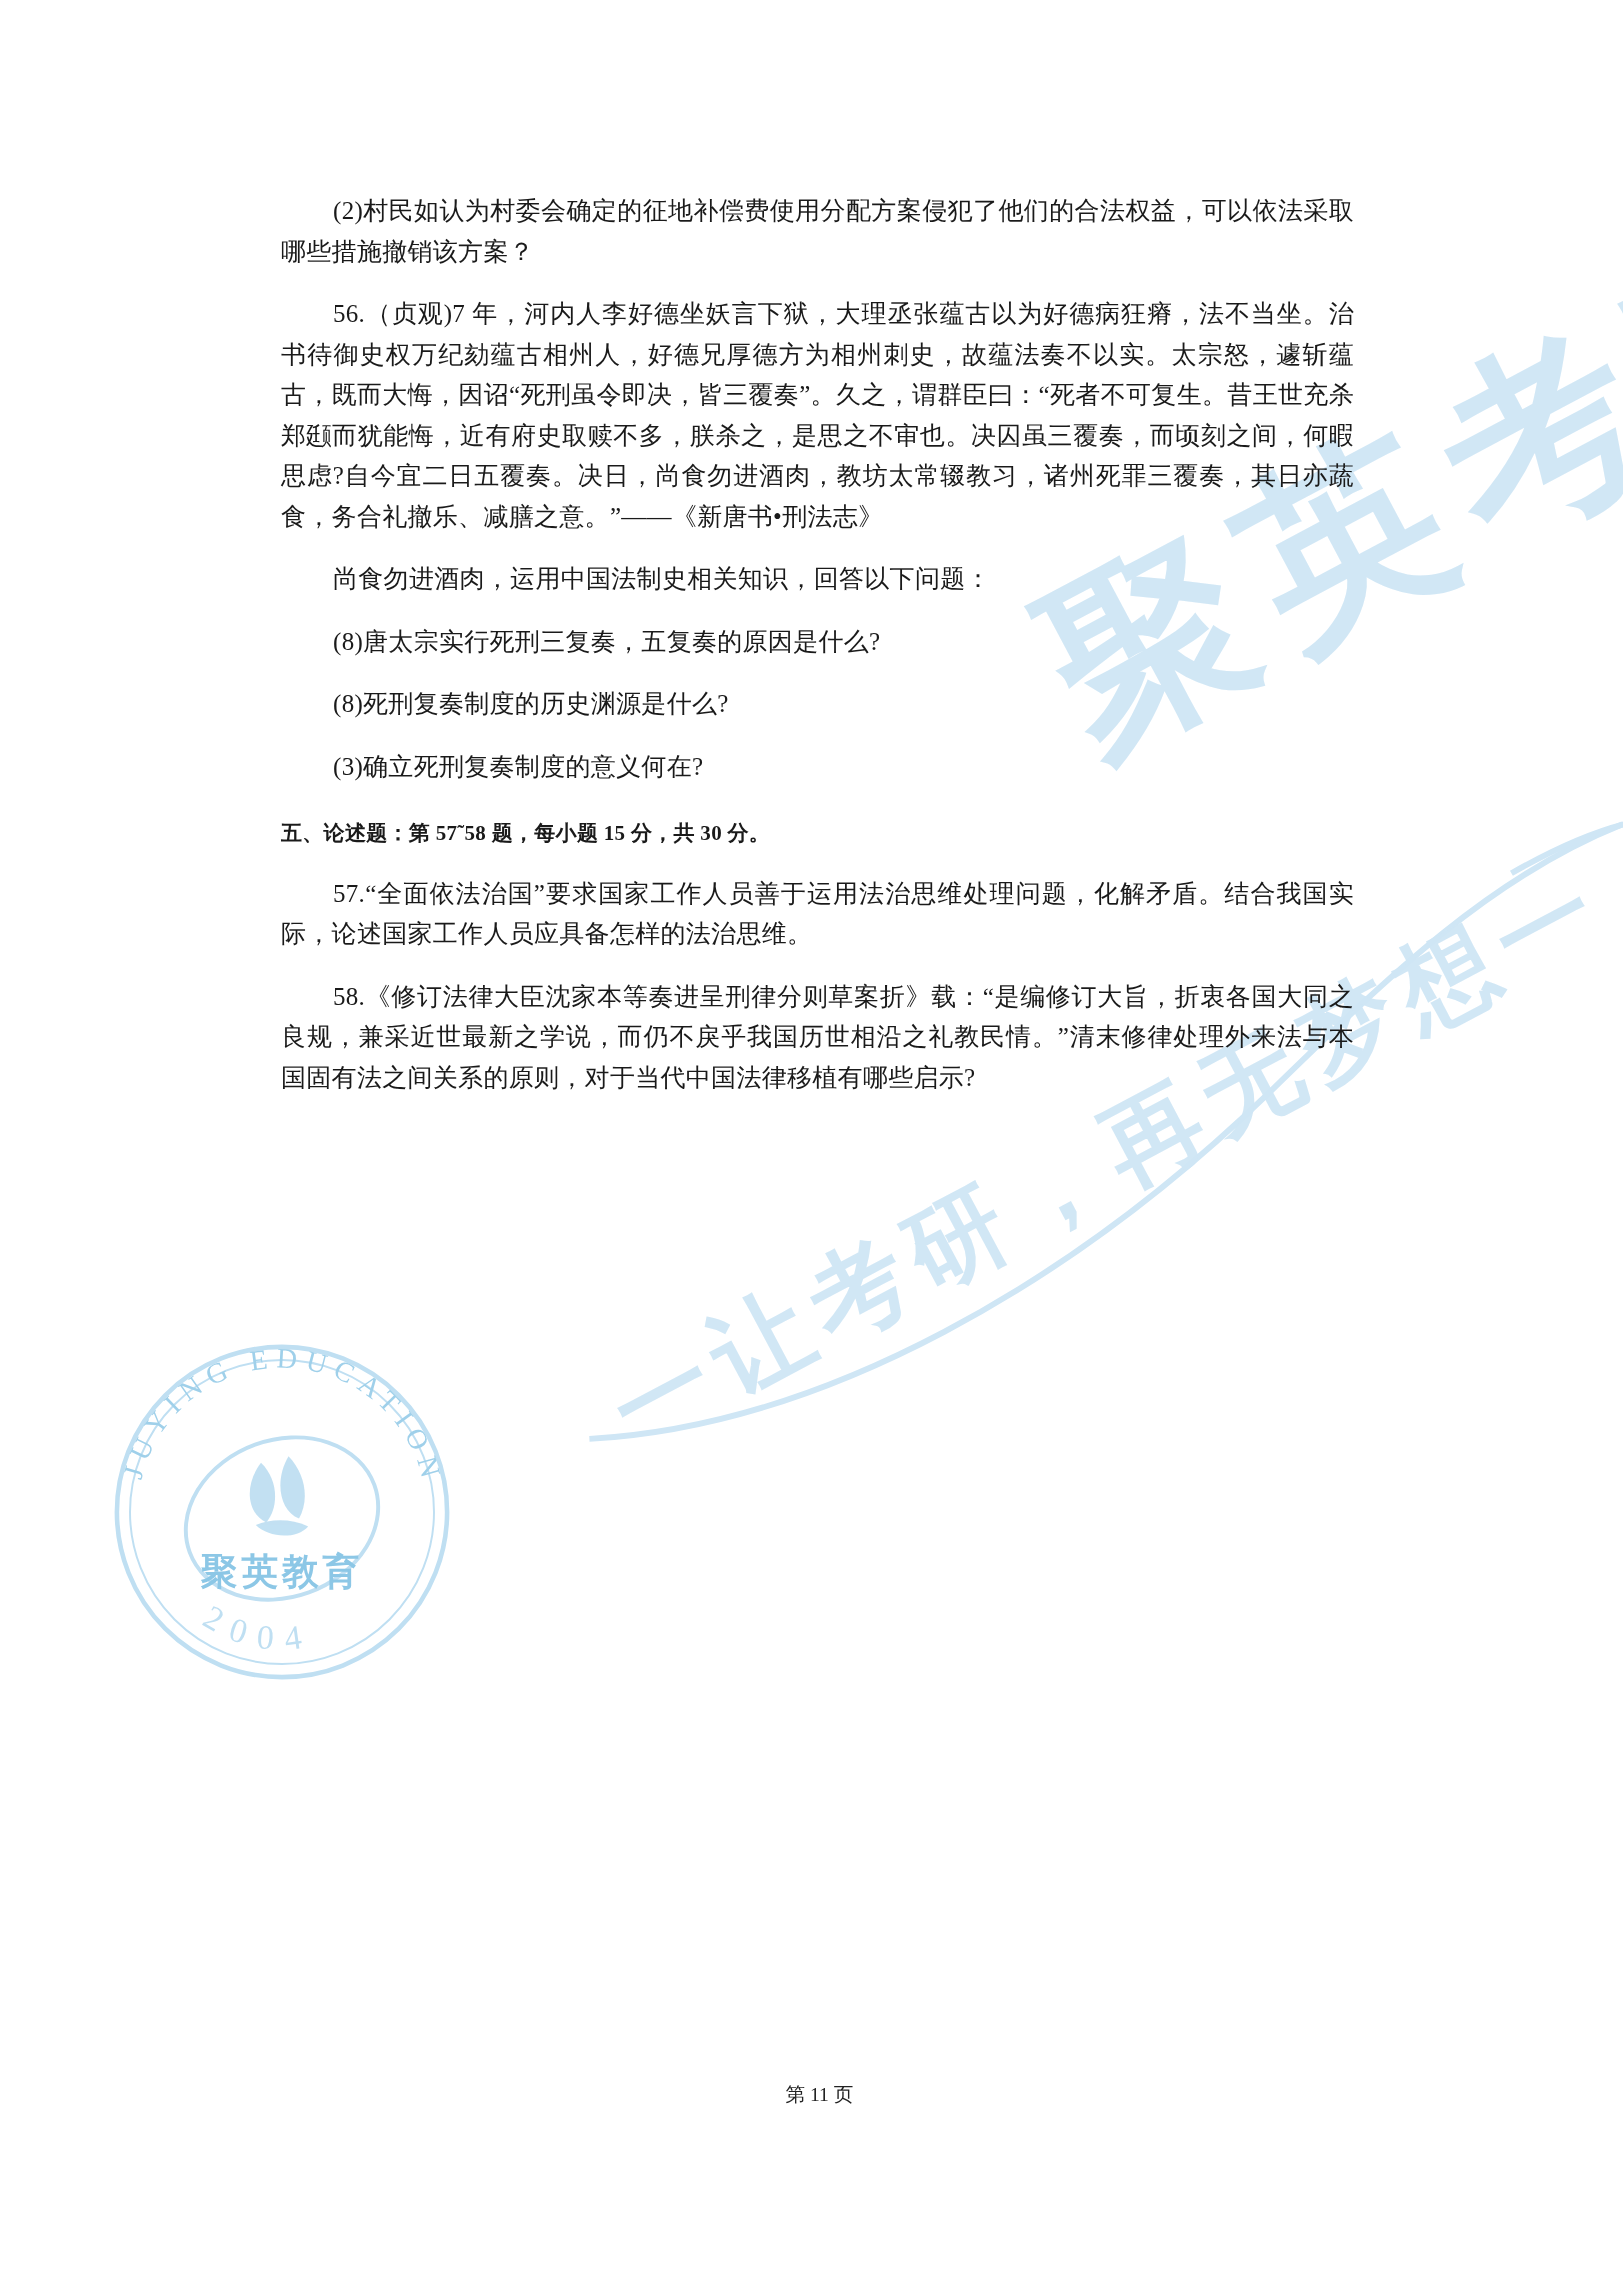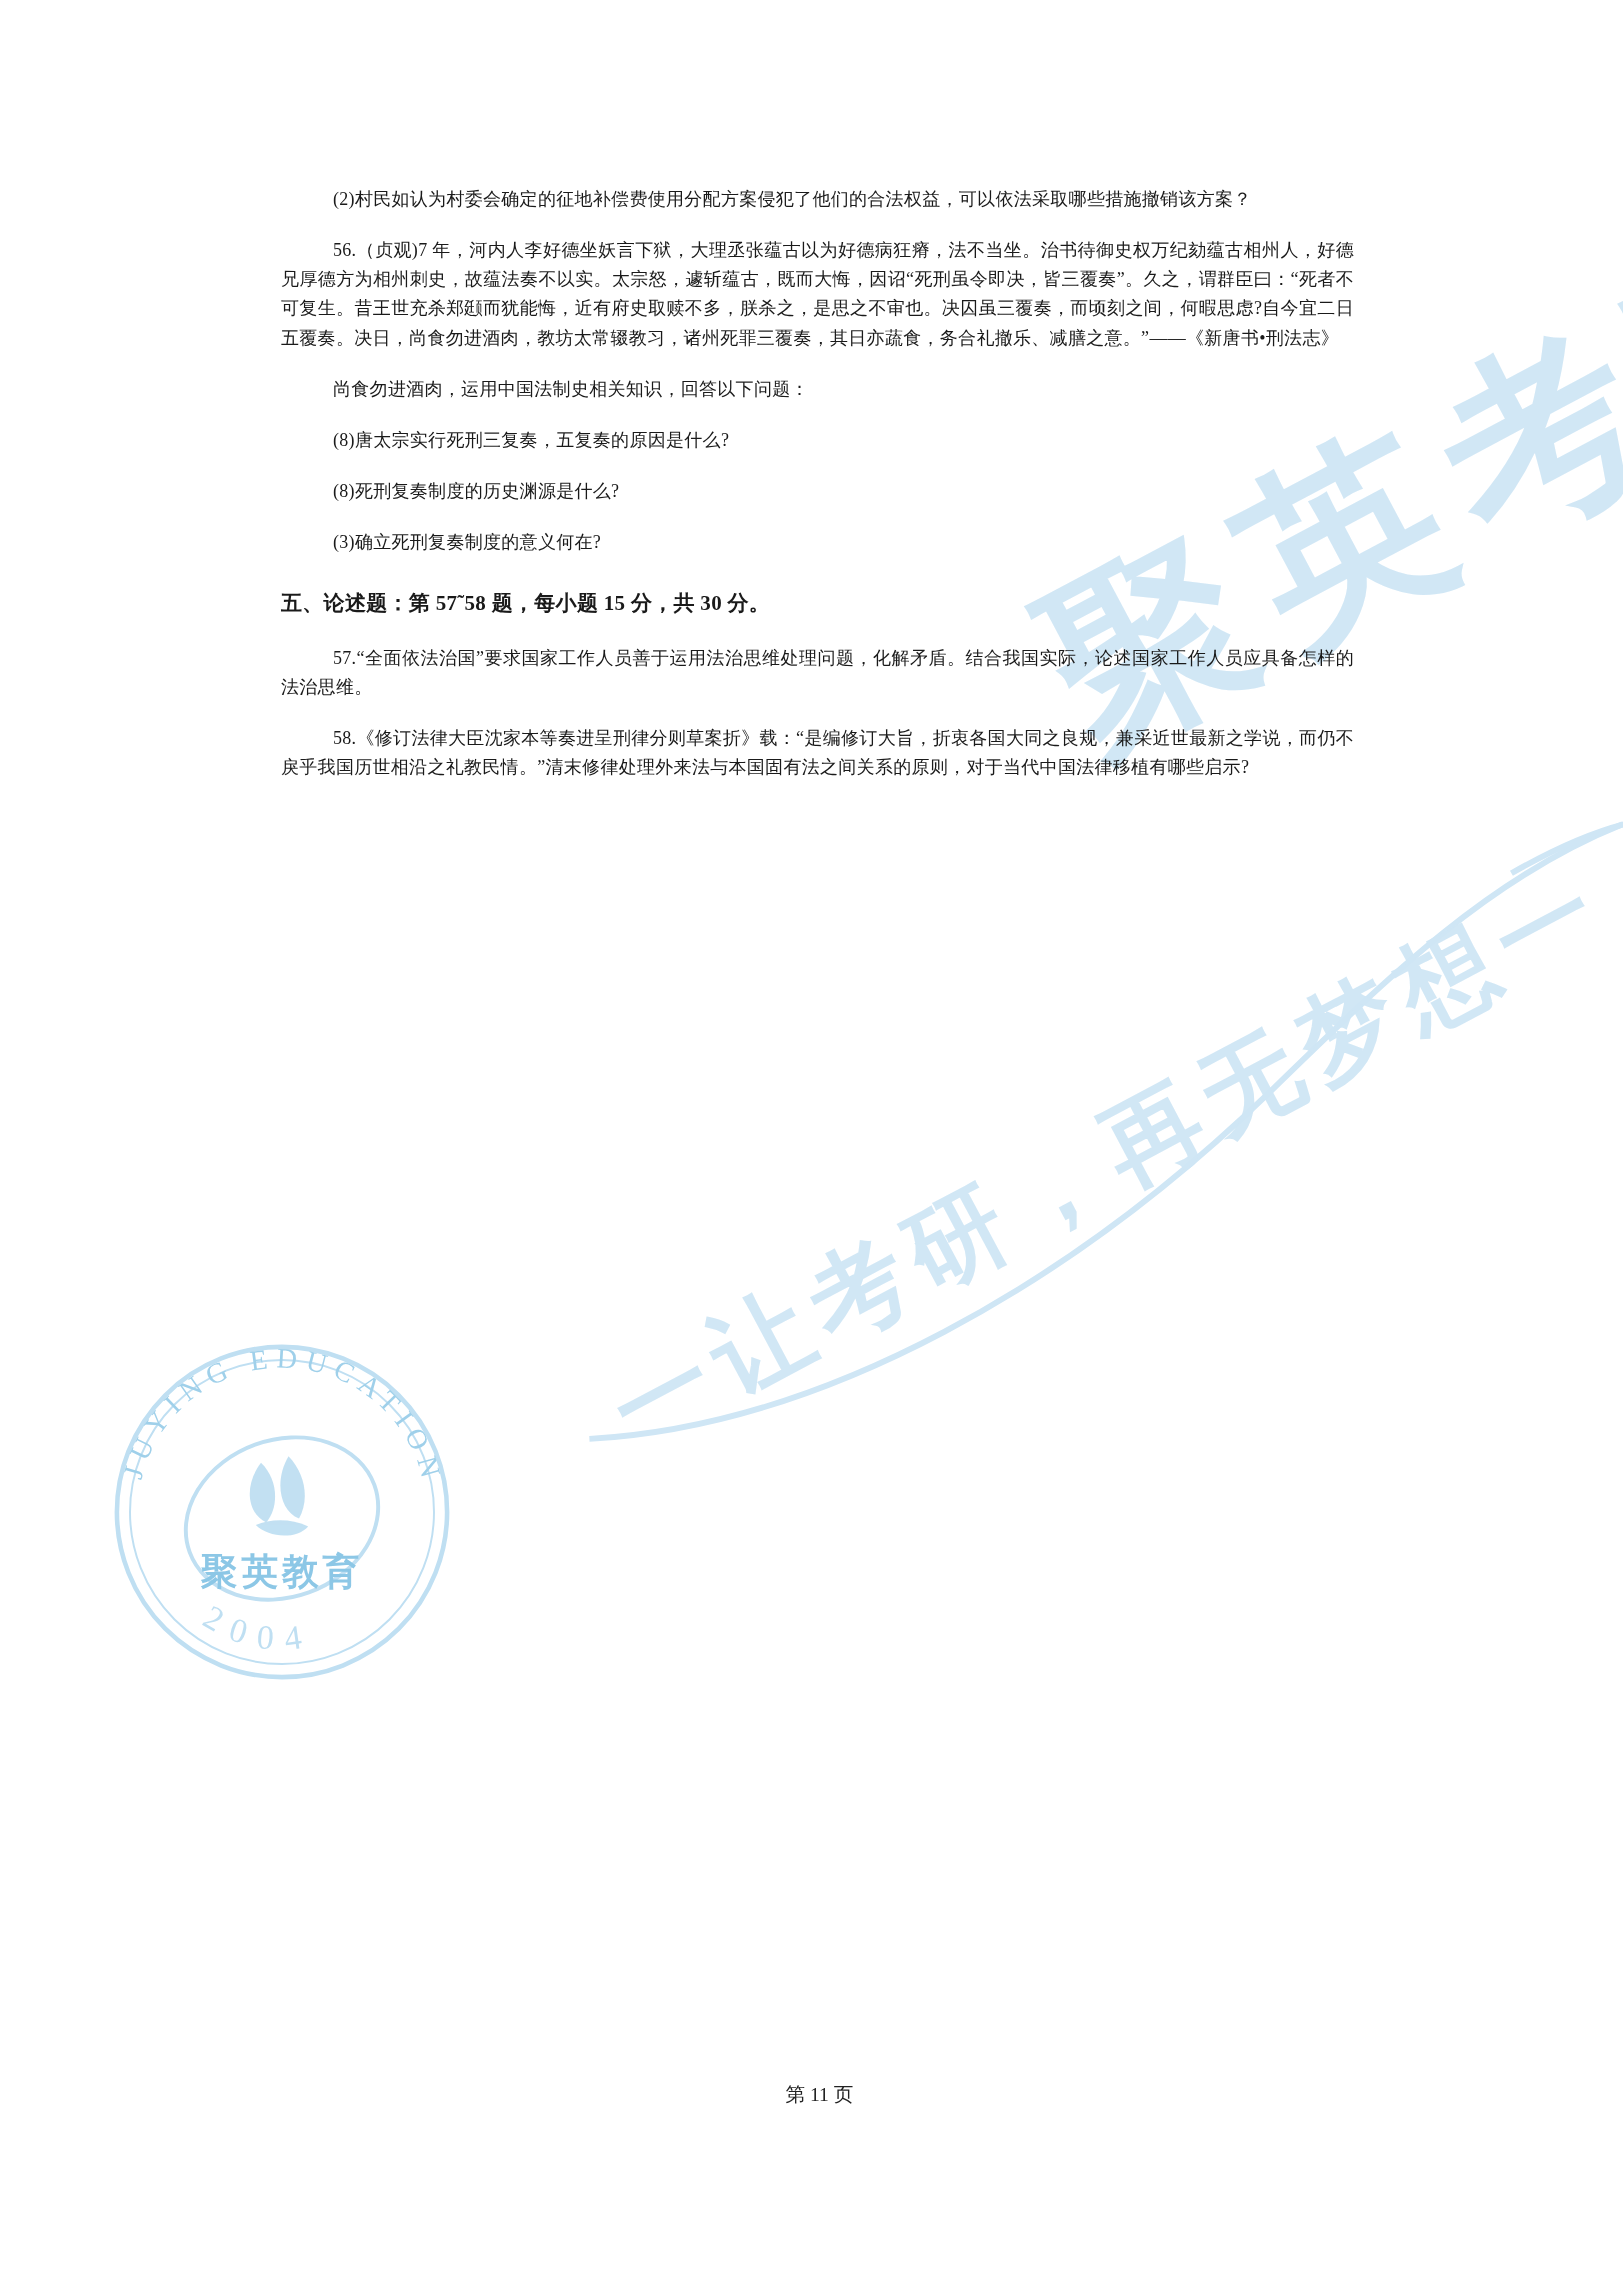--- a/index.html
+++ b/index.html
@@ -64,22 +64,22 @@
   }
   
   .content {
     position: absolute;
     left: 281px;
     top: 177px;
     width: 1073px;
     z-index: 3;
   }
   p {
-    margin: 8px 0 22px 0;
-    font-size: 18px;
+    margin: 14px 0 22px 0;
+    font-size: 25px;
     line-height: 1.62;
     text-align: justify;
     text-justify: inter-ideograph;
     letter-spacing: 0.3px;
   }
   p.indent { text-indent: 52px; }
   .section-head {
     font-weight: 700;
     font-size: 21px;
     margin: 29px 0 23.6px 0;

